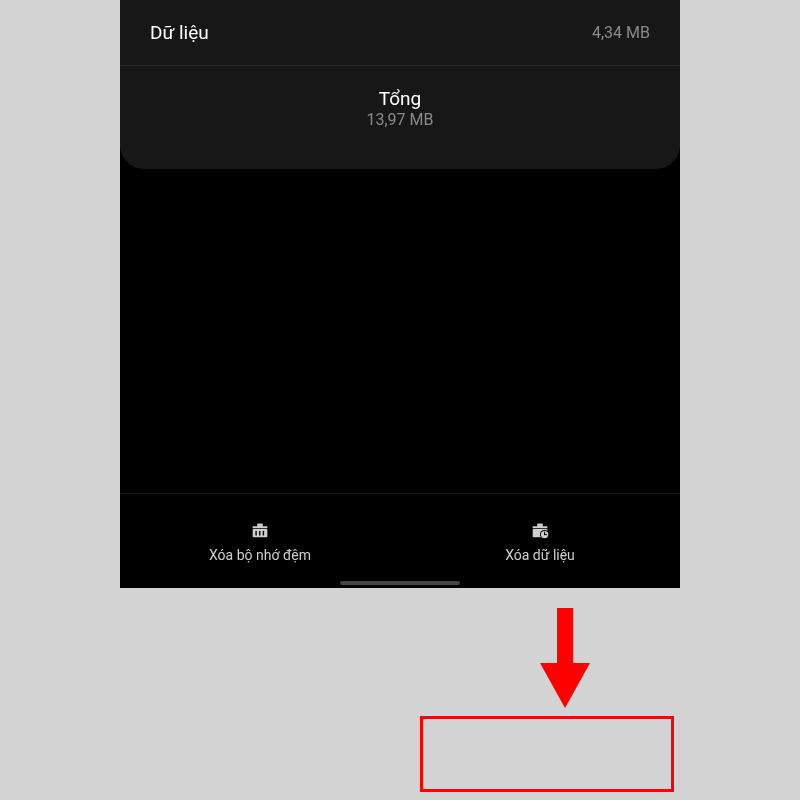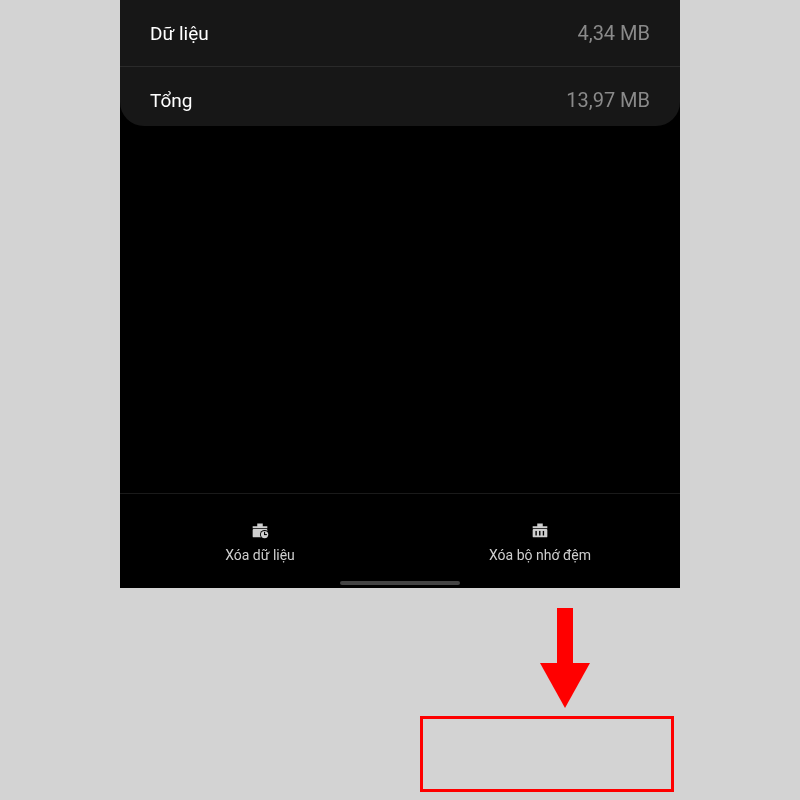--- a/index.html
+++ b/index.html
@@ -30,30 +30,31 @@
     }
     .info-row {
       display: flex;
       justify-content: space-between;
       align-items: center;
       padding: 21px 30px;
       border-bottom: 1px solid #2a2a2a;
     }
     .info-row:last-child {
       border-bottom: none;
-      padding-bottom: 14px;
+      padding-bottom: 40px;
+      flex-direction: column;
     }
     .info-label {
       color: #ffffff;
       font-size: 19px;
       font-weight: 400;
     }
     .info-value {
       color: #8a8a8a;
-      font-size: 20px;
+      font-size: 16px;
     }
     .bottom-bar {
       position: absolute;
       bottom: 0;
       left: 0;
       right: 0;
       height: 95px;
       display: flex;
       border-top: 1px solid #1a1a1a;
     }
@@ -129,39 +130,39 @@
       <span class="info-value">13,97 MB</span>
     </div>
   </div>
 
   <div class="bottom-bar">
     <div class="action-button">
       <div class="broom-icon">
         <svg viewBox="0 0 24 24">
           <path d="M4 10 L4 8 L9 8 L9 5 L15 5 L15 8 L20 8 L20 10 Z"></path>
           <rect x="4" y="11" width="16" height="9" rx="1"></rect>
+          <rect x="7" y="13" width="1.5" height="5" fill="#000"></rect>
+          <rect x="11" y="13" width="1.5" height="5" fill="#000"></rect>
+          <rect x="15" y="13" width="1.5" height="5" fill="#000"></rect>
+        </svg>
+      </div>
+      <span class="action-label">Xóa bộ nhớ đệm</span>
+    </div>
+    <div class="action-button">
+      <div class="broom-icon">
+        <svg viewBox="0 0 24 24">
+          <path d="M4 10 L4 8 L9 8 L9 5 L15 5 L15 8 L20 8 L20 10 Z"></path>
+          <rect x="4" y="11" width="16" height="9" rx="1"></rect>
           <circle cx="17" cy="17" r="5" fill="#000"></circle>
           <circle cx="17" cy="17" r="4" fill="#cfcfcf"></circle>
           <rect x="16.4" y="14" width="1.2" height="3.5" fill="#000"></rect>
           <rect x="17" y="16.4" width="2.5" height="1.2" fill="#000"></rect>
         </svg>
       </div>
       <span class="action-label">Xóa dữ liệu</span>
-    </div>
-    <div class="action-button">
-      <div class="broom-icon">
-        <svg viewBox="0 0 24 24">
-          <path d="M4 10 L4 8 L9 8 L9 5 L15 5 L15 8 L20 8 L20 10 Z"></path>
-          <rect x="4" y="11" width="16" height="9" rx="1"></rect>
-          <rect x="7" y="13" width="1.5" height="5" fill="#000"></rect>
-          <rect x="11" y="13" width="1.5" height="5" fill="#000"></rect>
-          <rect x="15" y="13" width="1.5" height="5" fill="#000"></rect>
-        </svg>
-      </div>
-      <span class="action-label">Xóa bộ nhớ đệm</span>
     </div>
   </div>
 
   <div class="nav-handle"></div>
 </div>
 
 <div class="arrow-indicator">
   <svg viewBox="0 0 50 100">
     <rect x="17" y="0" width="16" height="60" fill="#ff0000"></rect>
     <polygon points="0,55 50,55 25,100" fill="#ff0000"></polygon>

